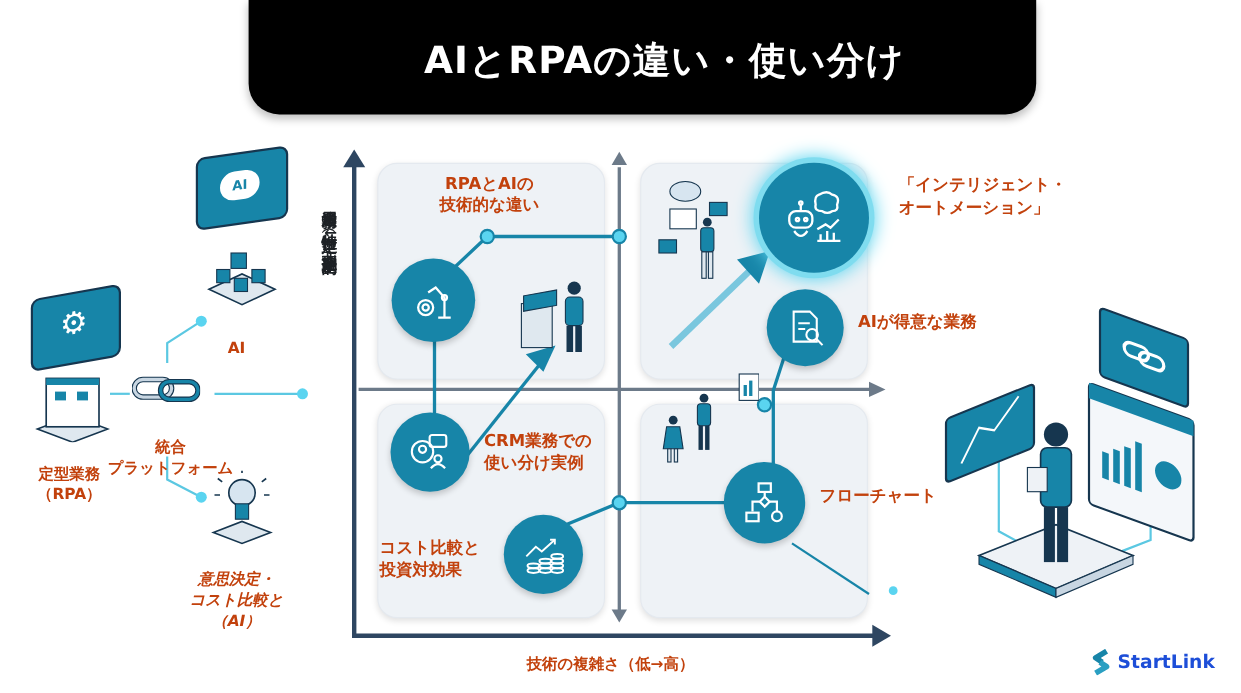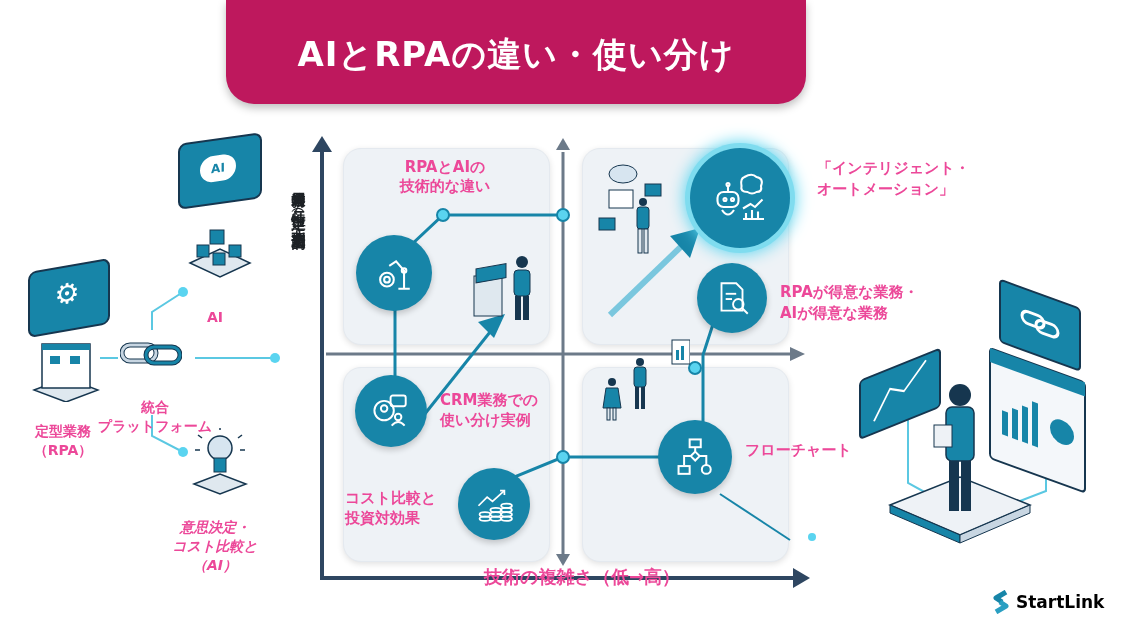--- a/index.html
+++ b/index.html
@@ -4,43 +4,43 @@
 <style>
   html, body { margin:0; padding:0; }
   body {
     width:1128px; height:630px; overflow:hidden; position:relative;
     background:#ffffff;
     font-family:"DejaVu Sans", sans-serif;
     color:#1b1f24;
   }
   .abs { position:absolute; }
   .title-bar {
-    left:226px; top:0; width:580px; height:104px;
-    background:#be185d; border-radius:0 0 28px 28px;
+    left:226px; top:0; width:676px; height:104px;
+    background:#000000; border-radius:0 0 28px 28px;
     box-shadow:0 4px 8px rgba(0,0,0,0.25);
-    display:flex; align-items:center; justify-content:center;
+    display:flex; align-items:center; justify-content:center;padding-left:40px;
   }
   .title-text { color:#fff; font-weight:bold; font-size:34px; letter-spacing:1px; margin-top:6px; }
-  .label { font-weight:bold; font-size:14px; line-height:19px; color:#ec4899; }
+  .label { font-weight:bold; font-size:14px; line-height:19px; color:#c2410c; }
   .center { text-align:center; }
   .panel {
     background:#eef2f6; border-radius:18px;
     box-shadow:0 2px 6px rgba(0,0,0,0.12); border:1px solid #e4e9ef;
   }
   .circle {
     border-radius:50%; background:#1785a8;
     box-shadow:0 3px 6px rgba(0,0,0,0.2);
     display:flex; align-items:center; justify-content:center;
   }
   .circle svg { width:60%; height:60%; }
   .glow { box-shadow:0 0 0 5px #7fdcef, 0 0 16px 6px #5fd6f0; }
   .axis-v-label {
     writing-mode:vertical-rl; font-weight:bold; font-size:14px; letter-spacing:1px; color:#1d2125;
   }
-  .logo-text { font-weight:bold; font-size:17px; color:#000000; }
+  .logo-text { font-weight:bold; font-size:17px; color:#1d4ed8; }
 </style>
 </head>
 <body>
 
 <div class="abs title-bar">
   <span class="title-text">AIとRPAの違い・使い分け</span>
 </div>
 
 <svg class="abs" style="left:0;top:0;" width="1128" height="630">
 
@@ -149,21 +149,21 @@
   </svg>
 </div>
 <div class="abs label center" style="left:160px;top:518px;width:110px;font-style:italic;">
   <div>意思決定・</div>
   <div>コスト比較と</div>
   <div>（AI）</div>
 </div>
 
 <div class="abs axis-v-label" style="left:290px;top:180px;height:340px;">適用業務の特性（定型↓非定型・創造的）</div>
 
-<div class="abs label center" style="left:430px;top:567px;width:250px;font-size:18px;text-align:right;">技術の複雑さ（低→高）</div>
+<div class="abs label center" style="left:430px;top:595px;width:250px;font-size:14px;">技術の複雑さ（低→高）</div>
 
 <div class="abs label center" style="left:370px;top:158px;width:150px;font-size:15px;">
   <div>RPAとAIの</div>
   <div>技術的な違い</div>
 </div>
 <div class="abs circle" style="left:356px;top:235px;width:76px;height:76px;">
   <svg viewBox="0 0 40 40" fill="none" stroke="#fff" stroke-width="1.8">
     <circle cx="14" cy="26" r="6"></circle>
       <circle cx="14" cy="26" r="2.5"></circle>
     <path d="M24 34 h10 M29 34 V18 L22 10 L16 14"></path>
@@ -212,21 +212,20 @@
 <div class="abs circle" style="left:697px;top:263px;width:70px;height:70px;">
   <svg viewBox="0 0 40 40" fill="none" stroke="#fff" stroke-width="1.8">
     <path d="M10 6 h14 l6 6 v20 h-20 z"></path>
     <line x1="14" y1="16" x2="24" y2="16"></line>
       <line x1="14" y1="21" x2="20" y2="21"></line>
     <circle cx="26" cy="26" r="5"></circle>
       <line x1="30" y1="30" x2="35" y2="35"></line>
   </svg>
 </div>
 <div class="abs label" style="left:780px;top:282px;width:170px;font-size:15px;line-height:21px;">
-  <div>RPAが得意な業務・</div>
   <div>AIが得意な業務</div>
 </div>
 
 <div class="abs circle" style="left:355px;top:375px;width:72px;height:72px;">
   <svg viewBox="0 0 40 40" fill="none" stroke="#fff" stroke-width="1.8">
     <circle cx="14" cy="20" r="9"></circle>
       <circle cx="14" cy="18" r="3"></circle>
     <rect x="20" y="6" width="14" height="10" rx="2"></rect>
     <circle cx="27" cy="26" r="3"></circle>
       <path d="M21 34 Q27 27 33 34"></path>

